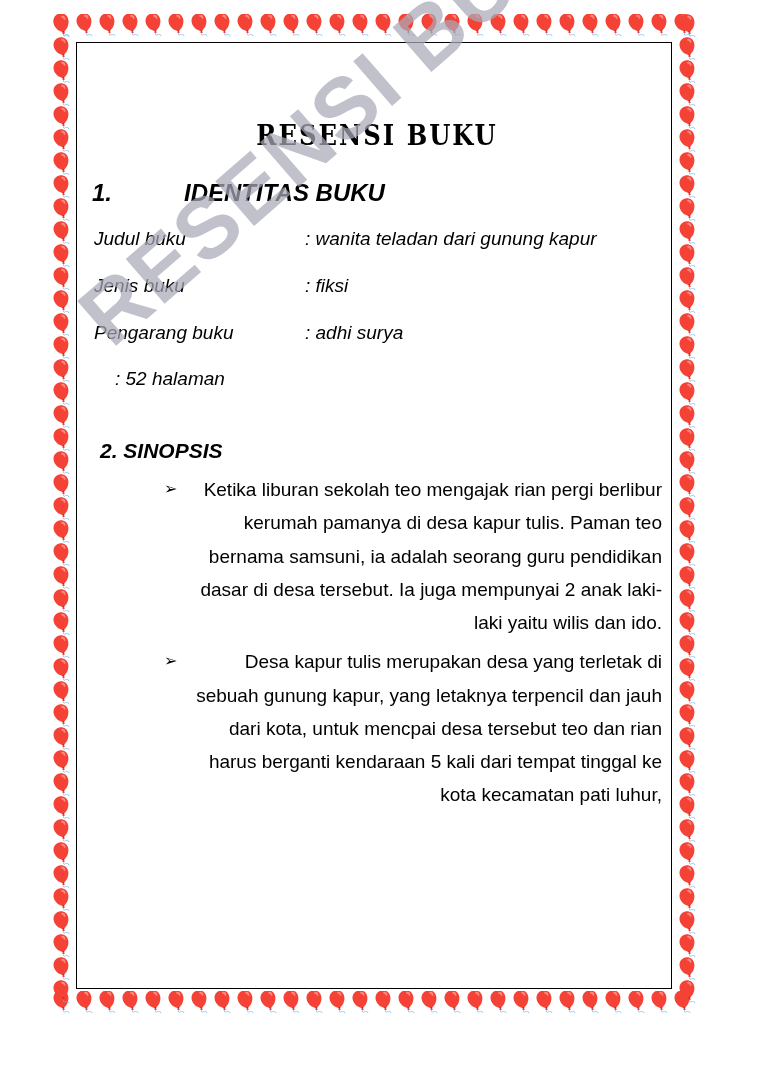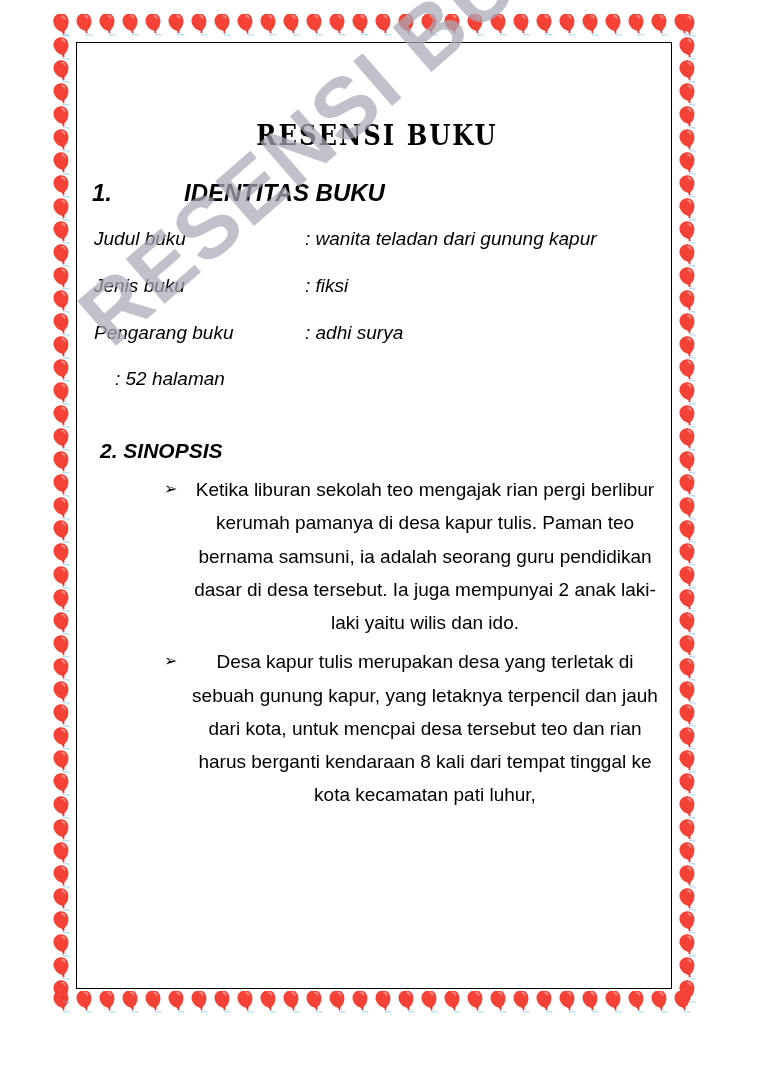--- a/index.html
+++ b/index.html
@@ -148,21 +148,21 @@
     line-height: 1.75;
     color: #000;
   }
   .bullet-marker {
     flex: 0 0 24px;
     font-size: 16px;
     line-height: 1.95;
   }
   .bullet-text {
     flex: 1;
-    text-align: center;
+    text-align: right;
   }
 
   
   .watermark {
     position: absolute;
     left: 60px;
     top: 290px;
     width: 640px;
     font-size: 86px;
     font-weight: bold;
@@ -311,21 +311,21 @@
 
     <div class="sub-heading">2. SINOPSIS</div>
 
     <ul class="bullet-list">
       <li class="bullet-item">
         <span class="bullet-marker">➢</span>
         <span class="bullet-text">Ketika liburan sekolah teo mengajak rian pergi berlibur kerumah pamanya di desa kapur tulis. Paman teo bernama samsuni, ia adalah seorang guru pendidikan dasar di desa tersebut. Ia juga mempunyai 2 anak laki-laki yaitu wilis dan ido.</span>
       </li>
       <li class="bullet-item">
         <span class="bullet-marker">➢</span>
-        <span class="bullet-text">Desa kapur tulis merupakan desa yang terletak di sebuah gunung kapur, yang letaknya terpencil dan jauh dari kota, untuk mencpai desa tersebut teo dan rian harus berganti kendaraan 8 kali dari tempat tinggal ke kota kecamatan pati luhur,</span>
+        <span class="bullet-text">Desa kapur tulis merupakan desa yang terletak di sebuah gunung kapur, yang letaknya terpencil dan jauh dari kota, untuk mencpai desa tersebut teo dan rian harus berganti kendaraan 5 kali dari tempat tinggal ke kota kecamatan pati luhur,</span>
       </li>
     </ul>
 
   </div>
 
   <div class="watermark">RESENSI BUKU</div>
 
 </div>
 
 </body></html>

